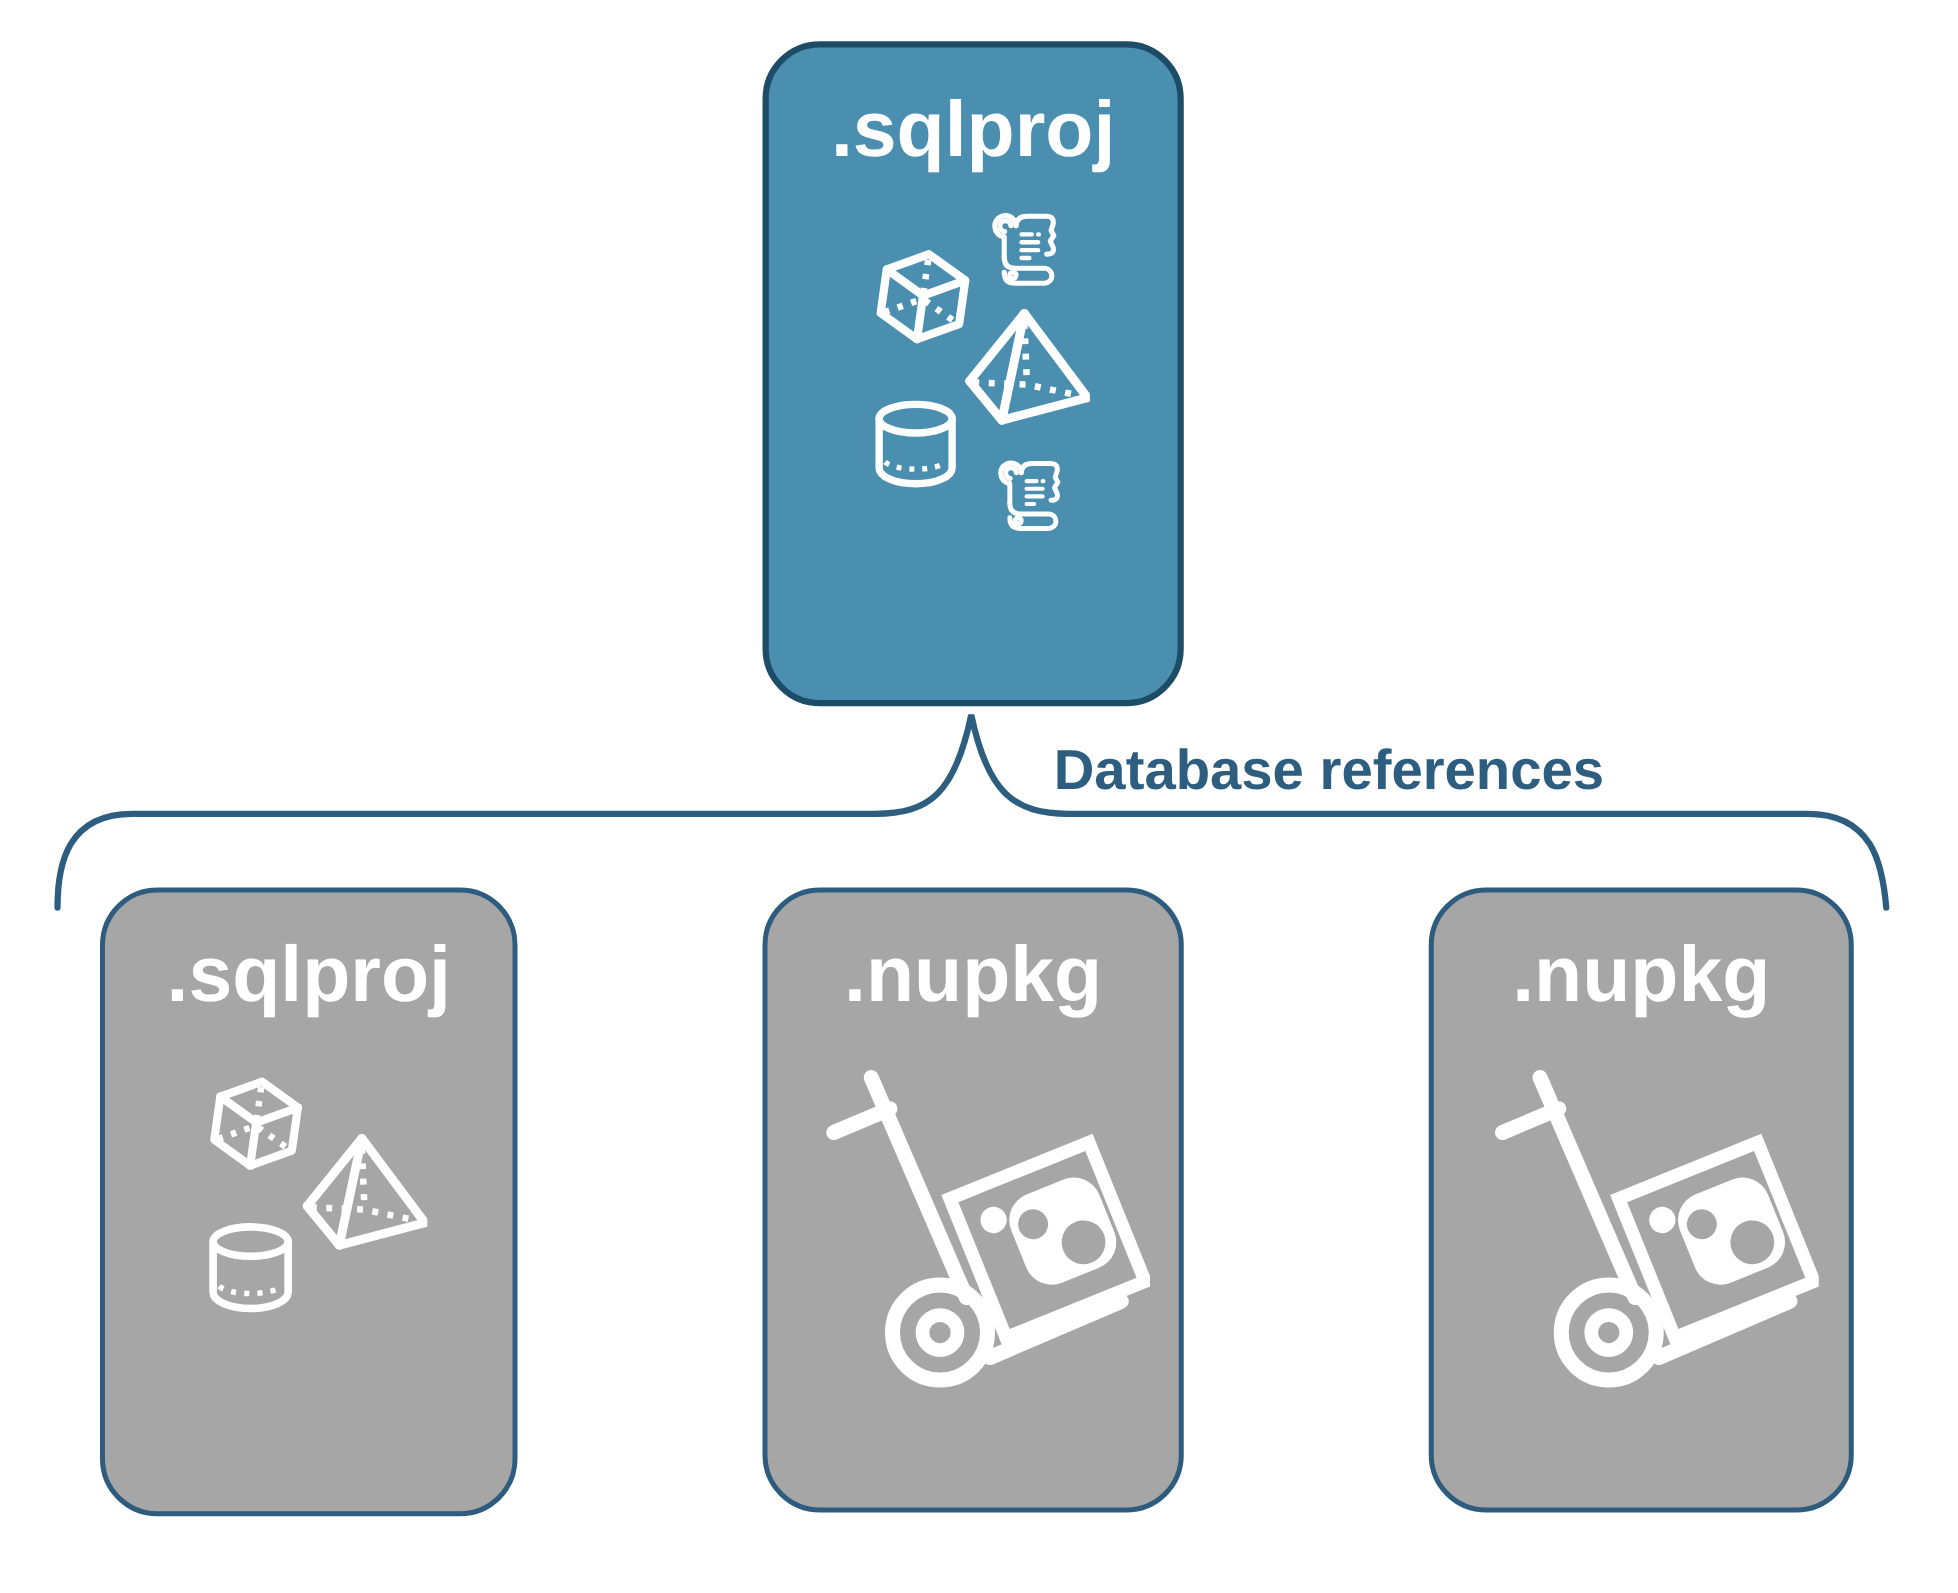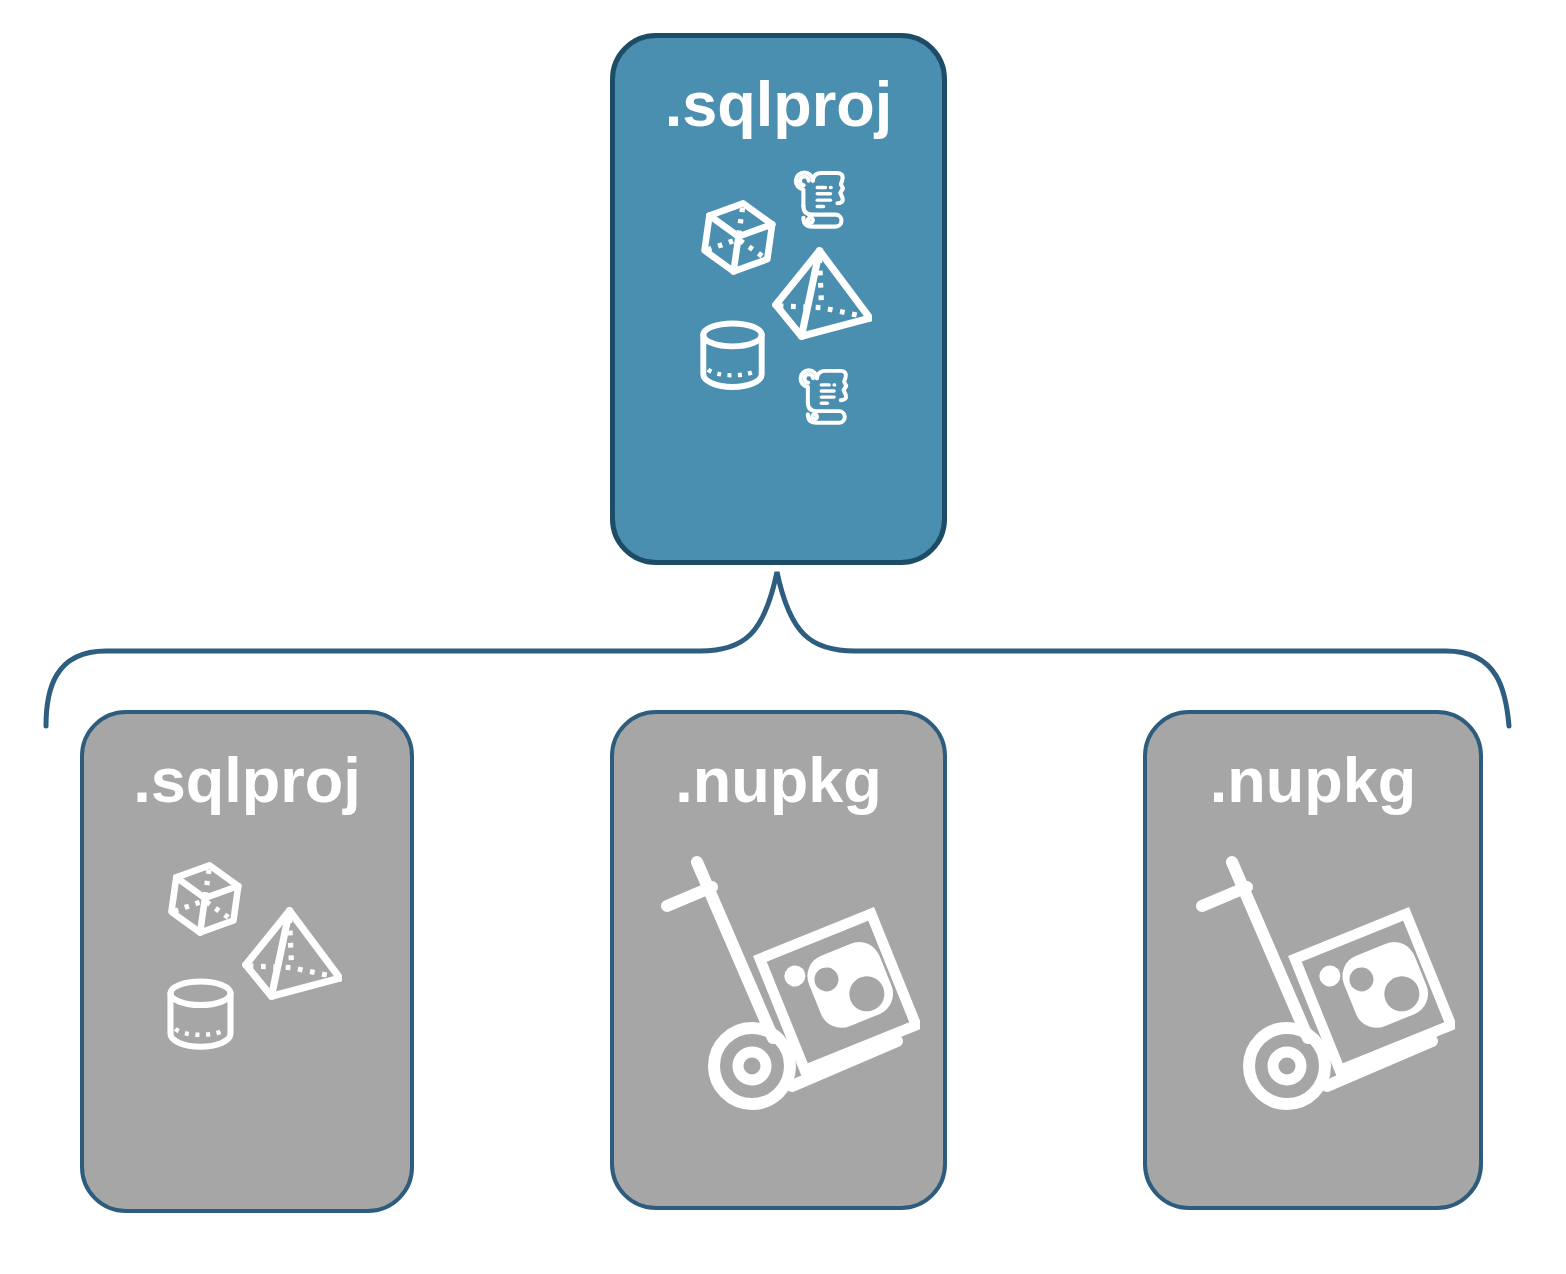--- a/index.html
+++ b/index.html
@@ -146,20 +146,21 @@
       <use href="#sym-cylinder"></use>
     </svg>
   <svg class="icon" style="left:792px; top:366px;" width="61" height="61" viewBox="0 0 100 100">
       <use href="#sym-scroll"></use>
     </svg>
 
   <svg class="brace-svg">
     <path d="M46 726 C46 691 54 651 106 651 L700 651 C744 651 764 634 777 572 C790 634 811 651 855 651 L1446 651 C1498 651 1506 691 1509 726" fill="none" stroke="#2d5e80" stroke-width="5" stroke-linecap="round"></path>
   </svg>
 
+  <div class="edge-label">Database references</div>
 
   <div class="node child c0">
     <div class="node-title">.sqlproj</div>
   </div>
   <svg class="icon" style="left:161px; top:858px;" width="87" height="87" viewBox="0 0 100 100">
       <use href="#sym-cube"></use>
     </svg>
   <svg class="icon" style="left:236px; top:905px;" width="107" height="95" viewBox="0 0 110 100">
       <use href="#sym-pyramid"></use>
     </svg>

